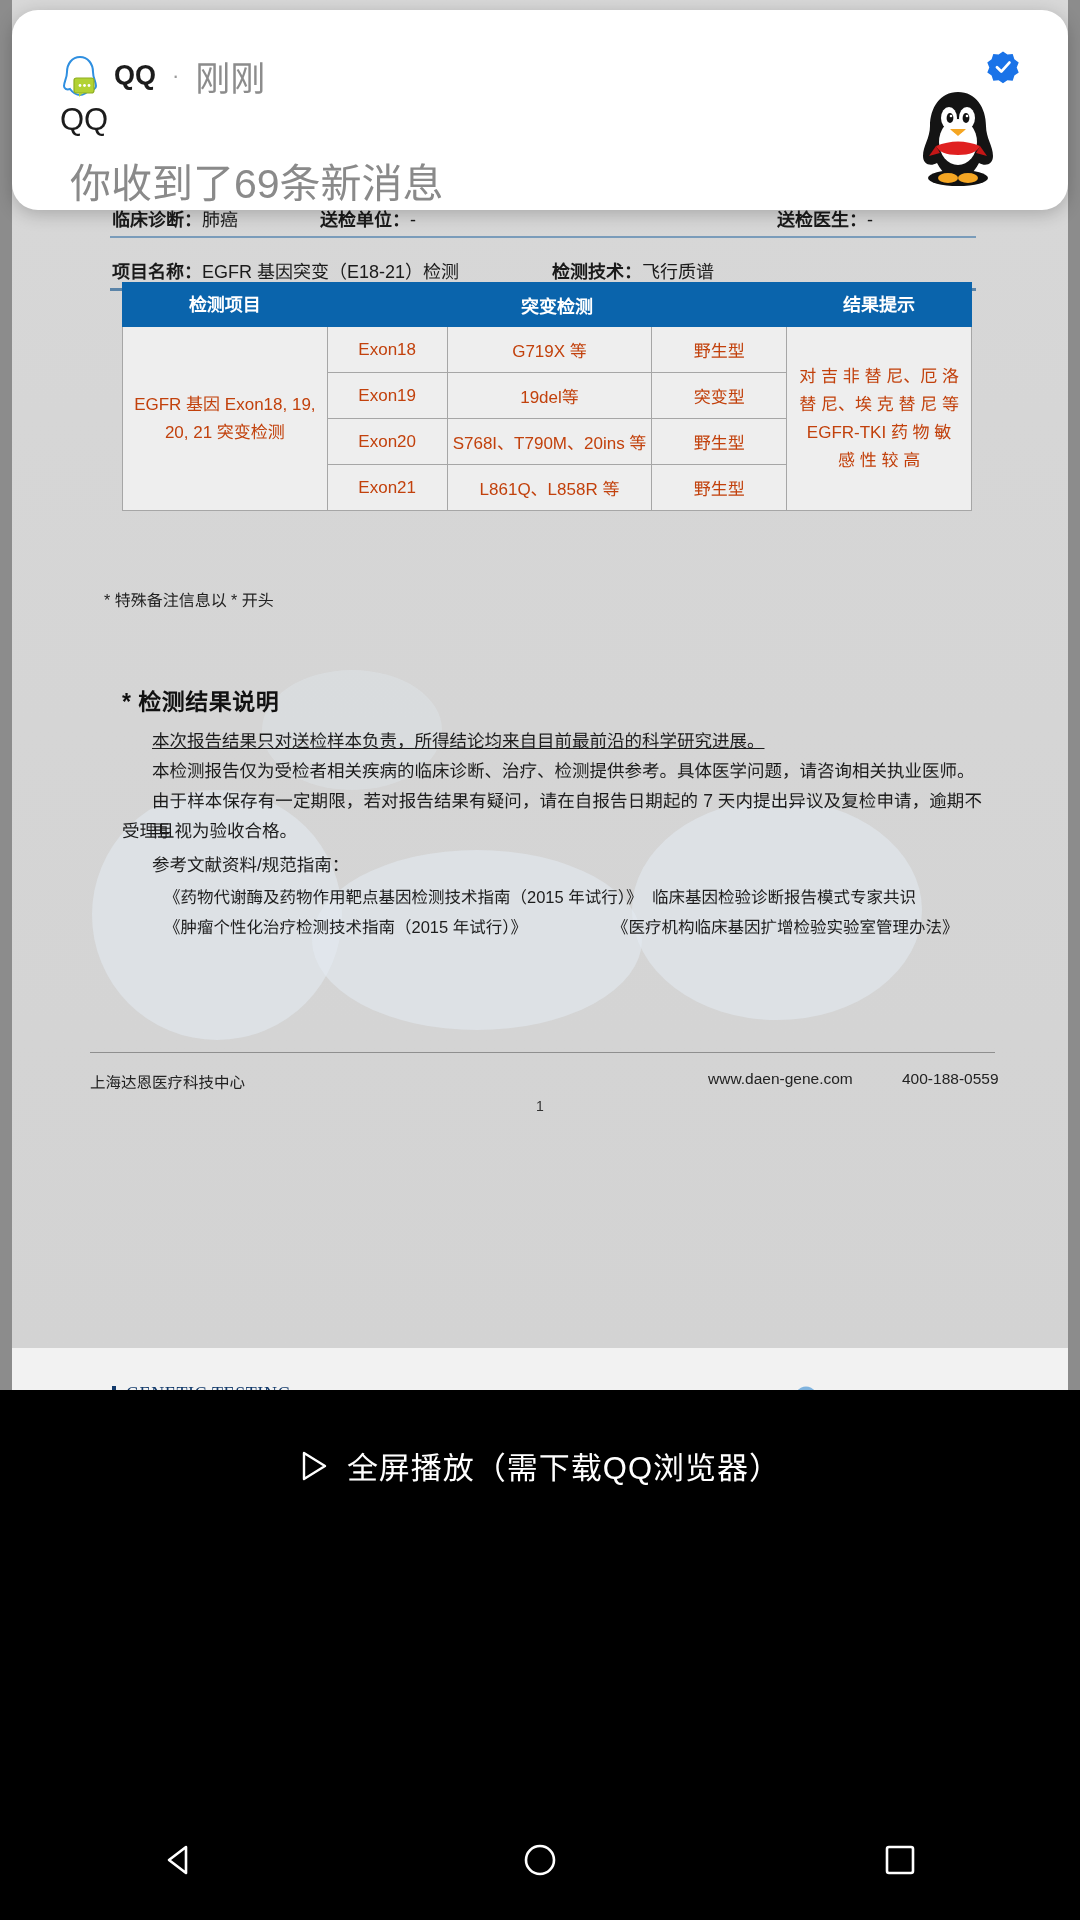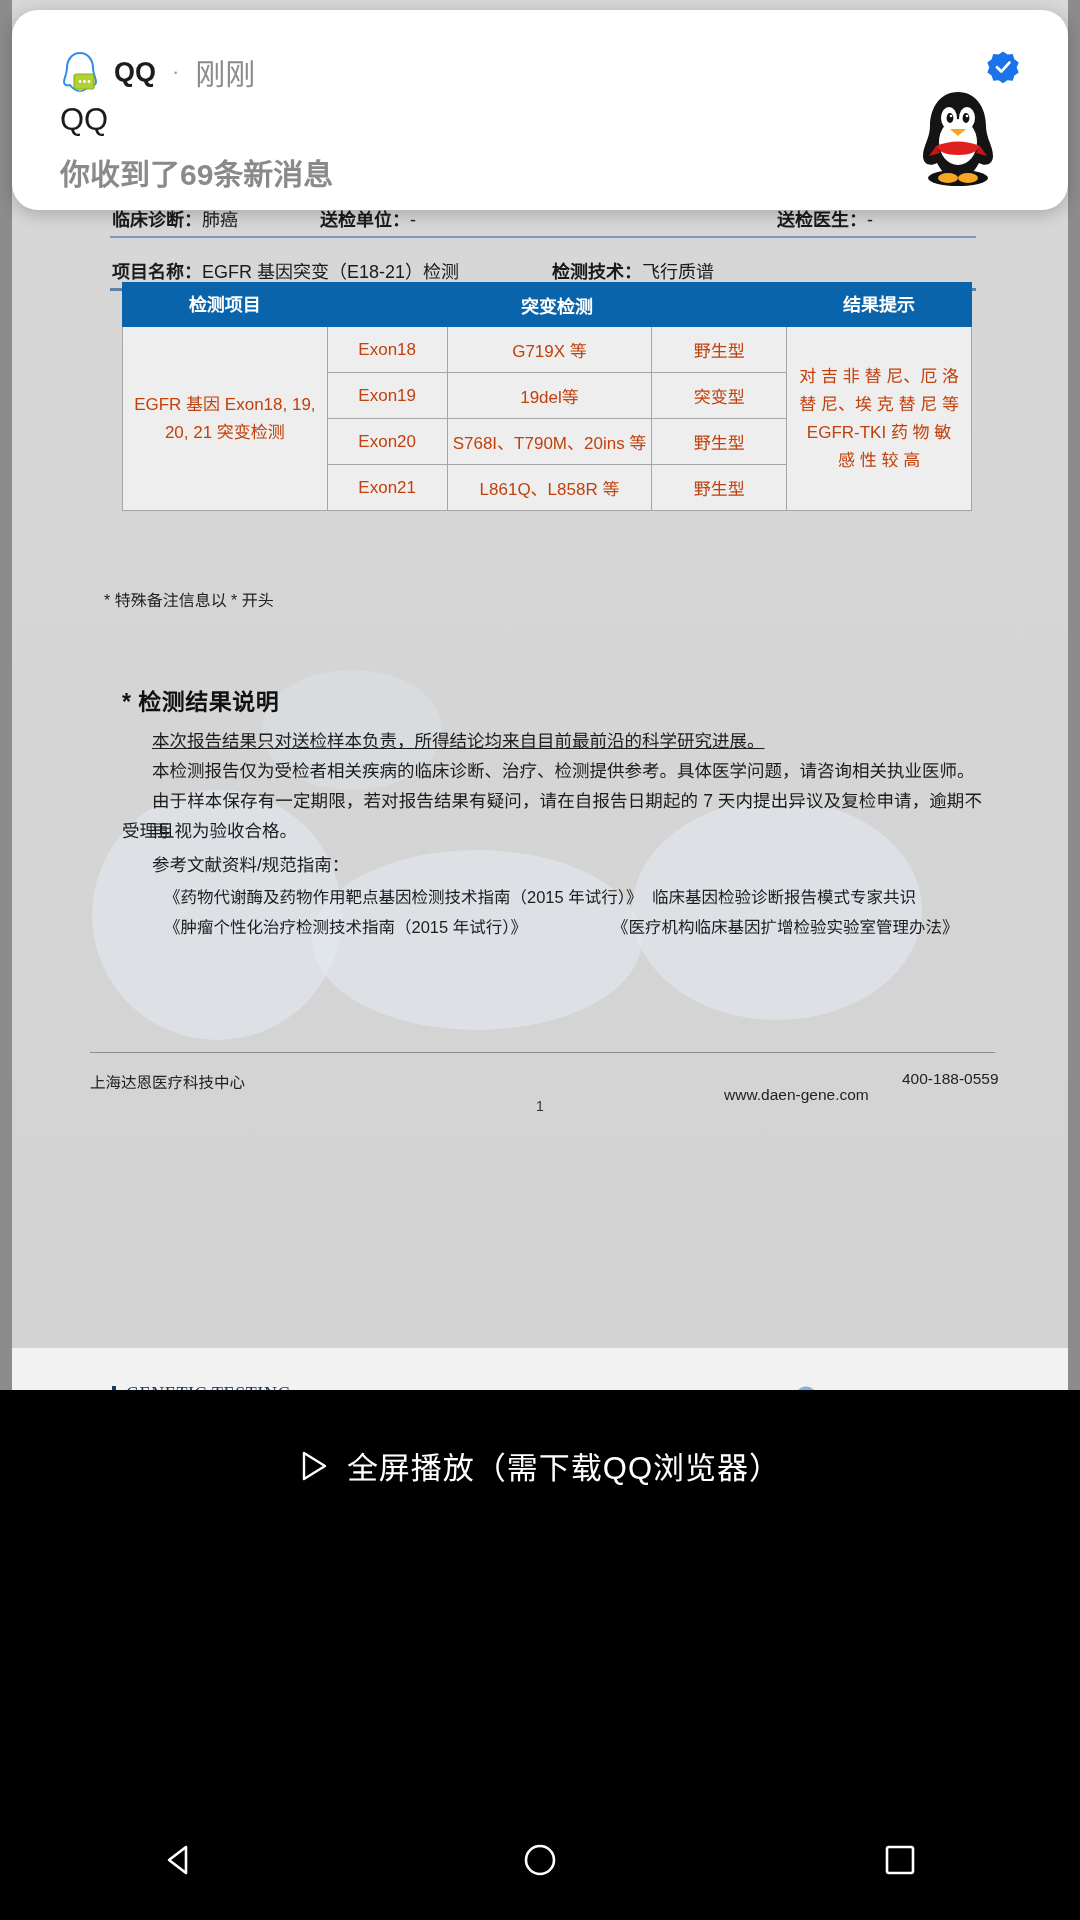--- a/index.html
+++ b/index.html
@@ -147,23 +147,23 @@
   
   #notif {
     position:absolute; left:12px; top:10px; width:1056px; height:200px;
     background:#fff; border-radius:26px;
     box-shadow:0 4px 18px rgba(0,0,0,.22);
     overflow:hidden;
   }
   .nf-top { position:absolute; left:48px; top:40px; display:flex; align-items:center; gap:14px; }
   .nf-app { font-size:27px; font-weight:bold; color:#1c1c1c; }
   .nf-dot { font-size:22px; color:#9a9a9a; margin:0 2px;}
-  .nf-time { font-size:30px; color:#8c8c8c; }
+  .nf-time { font-size:35px; color:#8c8c8c; }
   .nf-title { position:absolute; left:48px; top:92px; font-size:31px; color:#1c1c1c; }
-  .nf-body  { position:absolute; left:48px; top:140px; font-size:30px; color:#8a8a8a;font-weight:bold; }
+  .nf-body  { position:absolute; left:58px; top:140px; font-size:41px; color:#8a8a8a; }
   .nf-check { position:absolute; right:48px; top:40px; width:34px; height:34px; }
   .nf-avatar{ position:absolute; right:62px; top:78px; width:96px; height:100px; }
 </style>
 </head>
 <body>
 
 <div id="viewer">
 
   <div class="page" id="page1">
     <div class="page-inner">
@@ -240,21 +240,21 @@
       <div class="para" style="left:110px;top:1026px;width:830px;">受理且视为验收合格。</div>
       <div class="para" style="left:140px;top:1060px;width:830px;">参考文献资料/规范指南：</div>
 
       <div class="ref-line" style="left:152px;top:1094px;">《药物代谢酶及药物作用靶点基因检测技术指南（2015 年试行）》</div>
       <div class="ref-line" style="left:640px;top:1094px;">临床基因检验诊断报告模式专家共识</div>
       <div class="ref-line" style="left:152px;top:1124px;">《肿瘤个性化治疗检测技术指南（2015 年试行）》</div>
       <div class="ref-line" style="left:600px;top:1124px;">《医疗机构临床基因扩增检验实验室管理办法》</div>
 
       <div class="foot-rule" style="top:1262px;"></div>
       <div class="foot-txt" style="left:78px;top:1280px;">上海达恩医疗科技中心</div>
-      <div class="foot-txt" style="left:712px;top:1280px;margin-top:16px;">www.daen-gene.com</div>
+      <div class="foot-txt" style="left:696px;top:1280px;">www.daen-gene.com</div>
       <div class="foot-txt" style="left:890px;top:1280px;">400-188-0559</div>
       <div class="page-num" style="top:1308px;">1</div>
     </div>
   </div>
 
   <div class="page" id="page2">
     <div class="page-inner">
       <div class="gt-bar"></div>
       <div class="gt-en">GENETIC TESTING</div>
       <div class="gt-cn">

